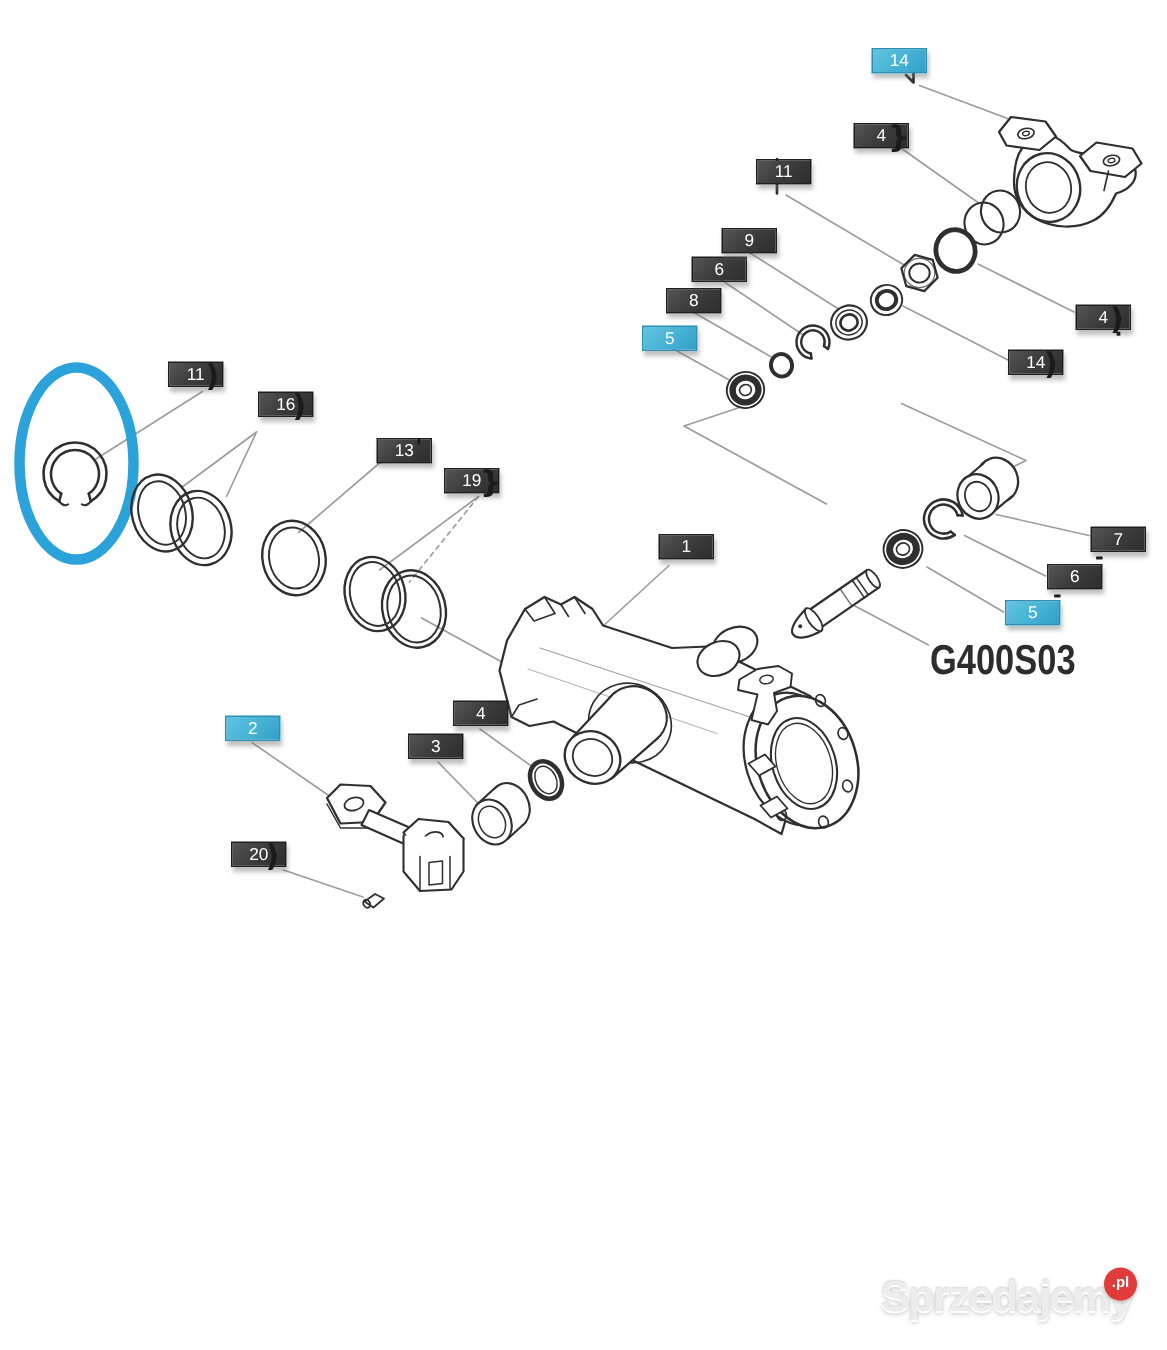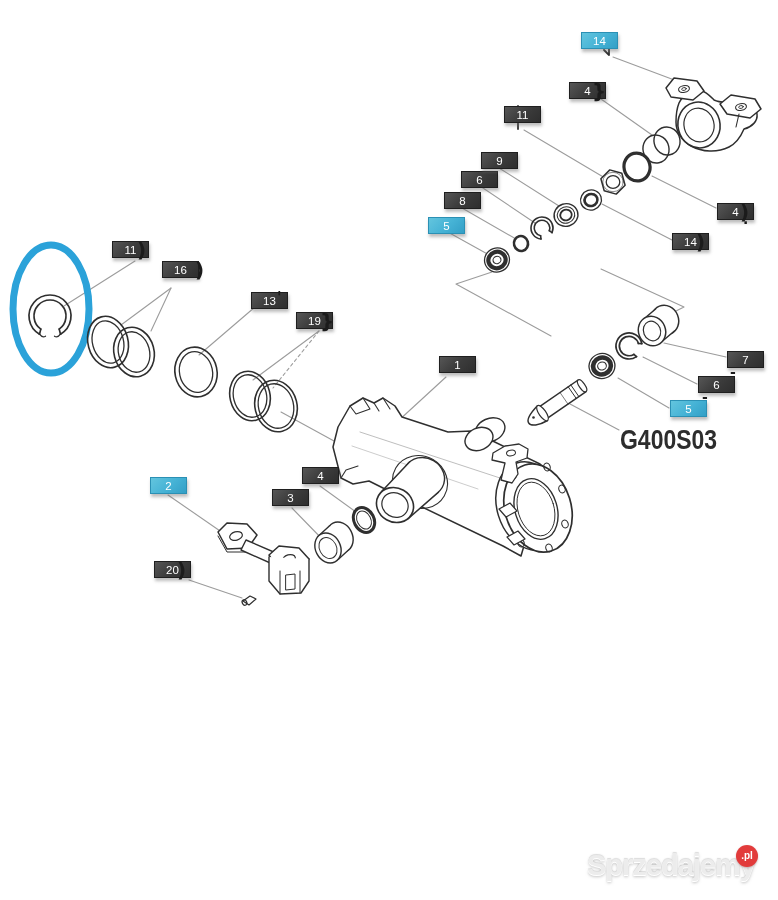--- a/index.html
+++ b/index.html
@@ -245,21 +245,21 @@
 <div class="plabel cyan" style="left:428px;top:217px">5</div>
 <div class="plabel" style="left:461px;top:171px">6</div>
 <div class="plabel" style="left:444px;top:192px">8</div>
 <div class="plabel" style="left:481px;top:152px">9</div>
 <div class="plabel" style="left:672px;top:233px">14</div>
 <div class="plabel" style="left:504px;top:106px">11</div>
 <div class="plabel" style="left:717px;top:203px">4</div>
 <div class="plabel" style="left:569px;top:82px">4</div>
 <div class="plabel cyan" style="left:581px;top:32px">14</div>
 <div class="plabel" style="left:112px;top:241px">11</div>
-<div class="plabel" style="left:162px;top:261px">16</div>
+<div class="plabel" style="left:172px;top:261px">16</div>
 <div class="plabel" style="left:251px;top:292px">13</div>
 <div class="plabel" style="left:296px;top:312px">19</div>
 <div class="plabel" style="left:154px;top:561px">20</div>
 <div class="plabel cyan" style="left:670px;top:400px">5</div>
 <div class="plabel" style="left:698px;top:376px">6</div>
 <div class="plabel" style="left:727px;top:351px">7</div>
 
 <span class="glyph" style="left:137px;top:240px">)</span>
 <span class="glyph" style="left:195px;top:260px">)</span>
 <span class="glyph small" style="left:277px;top:291px">'</span>

